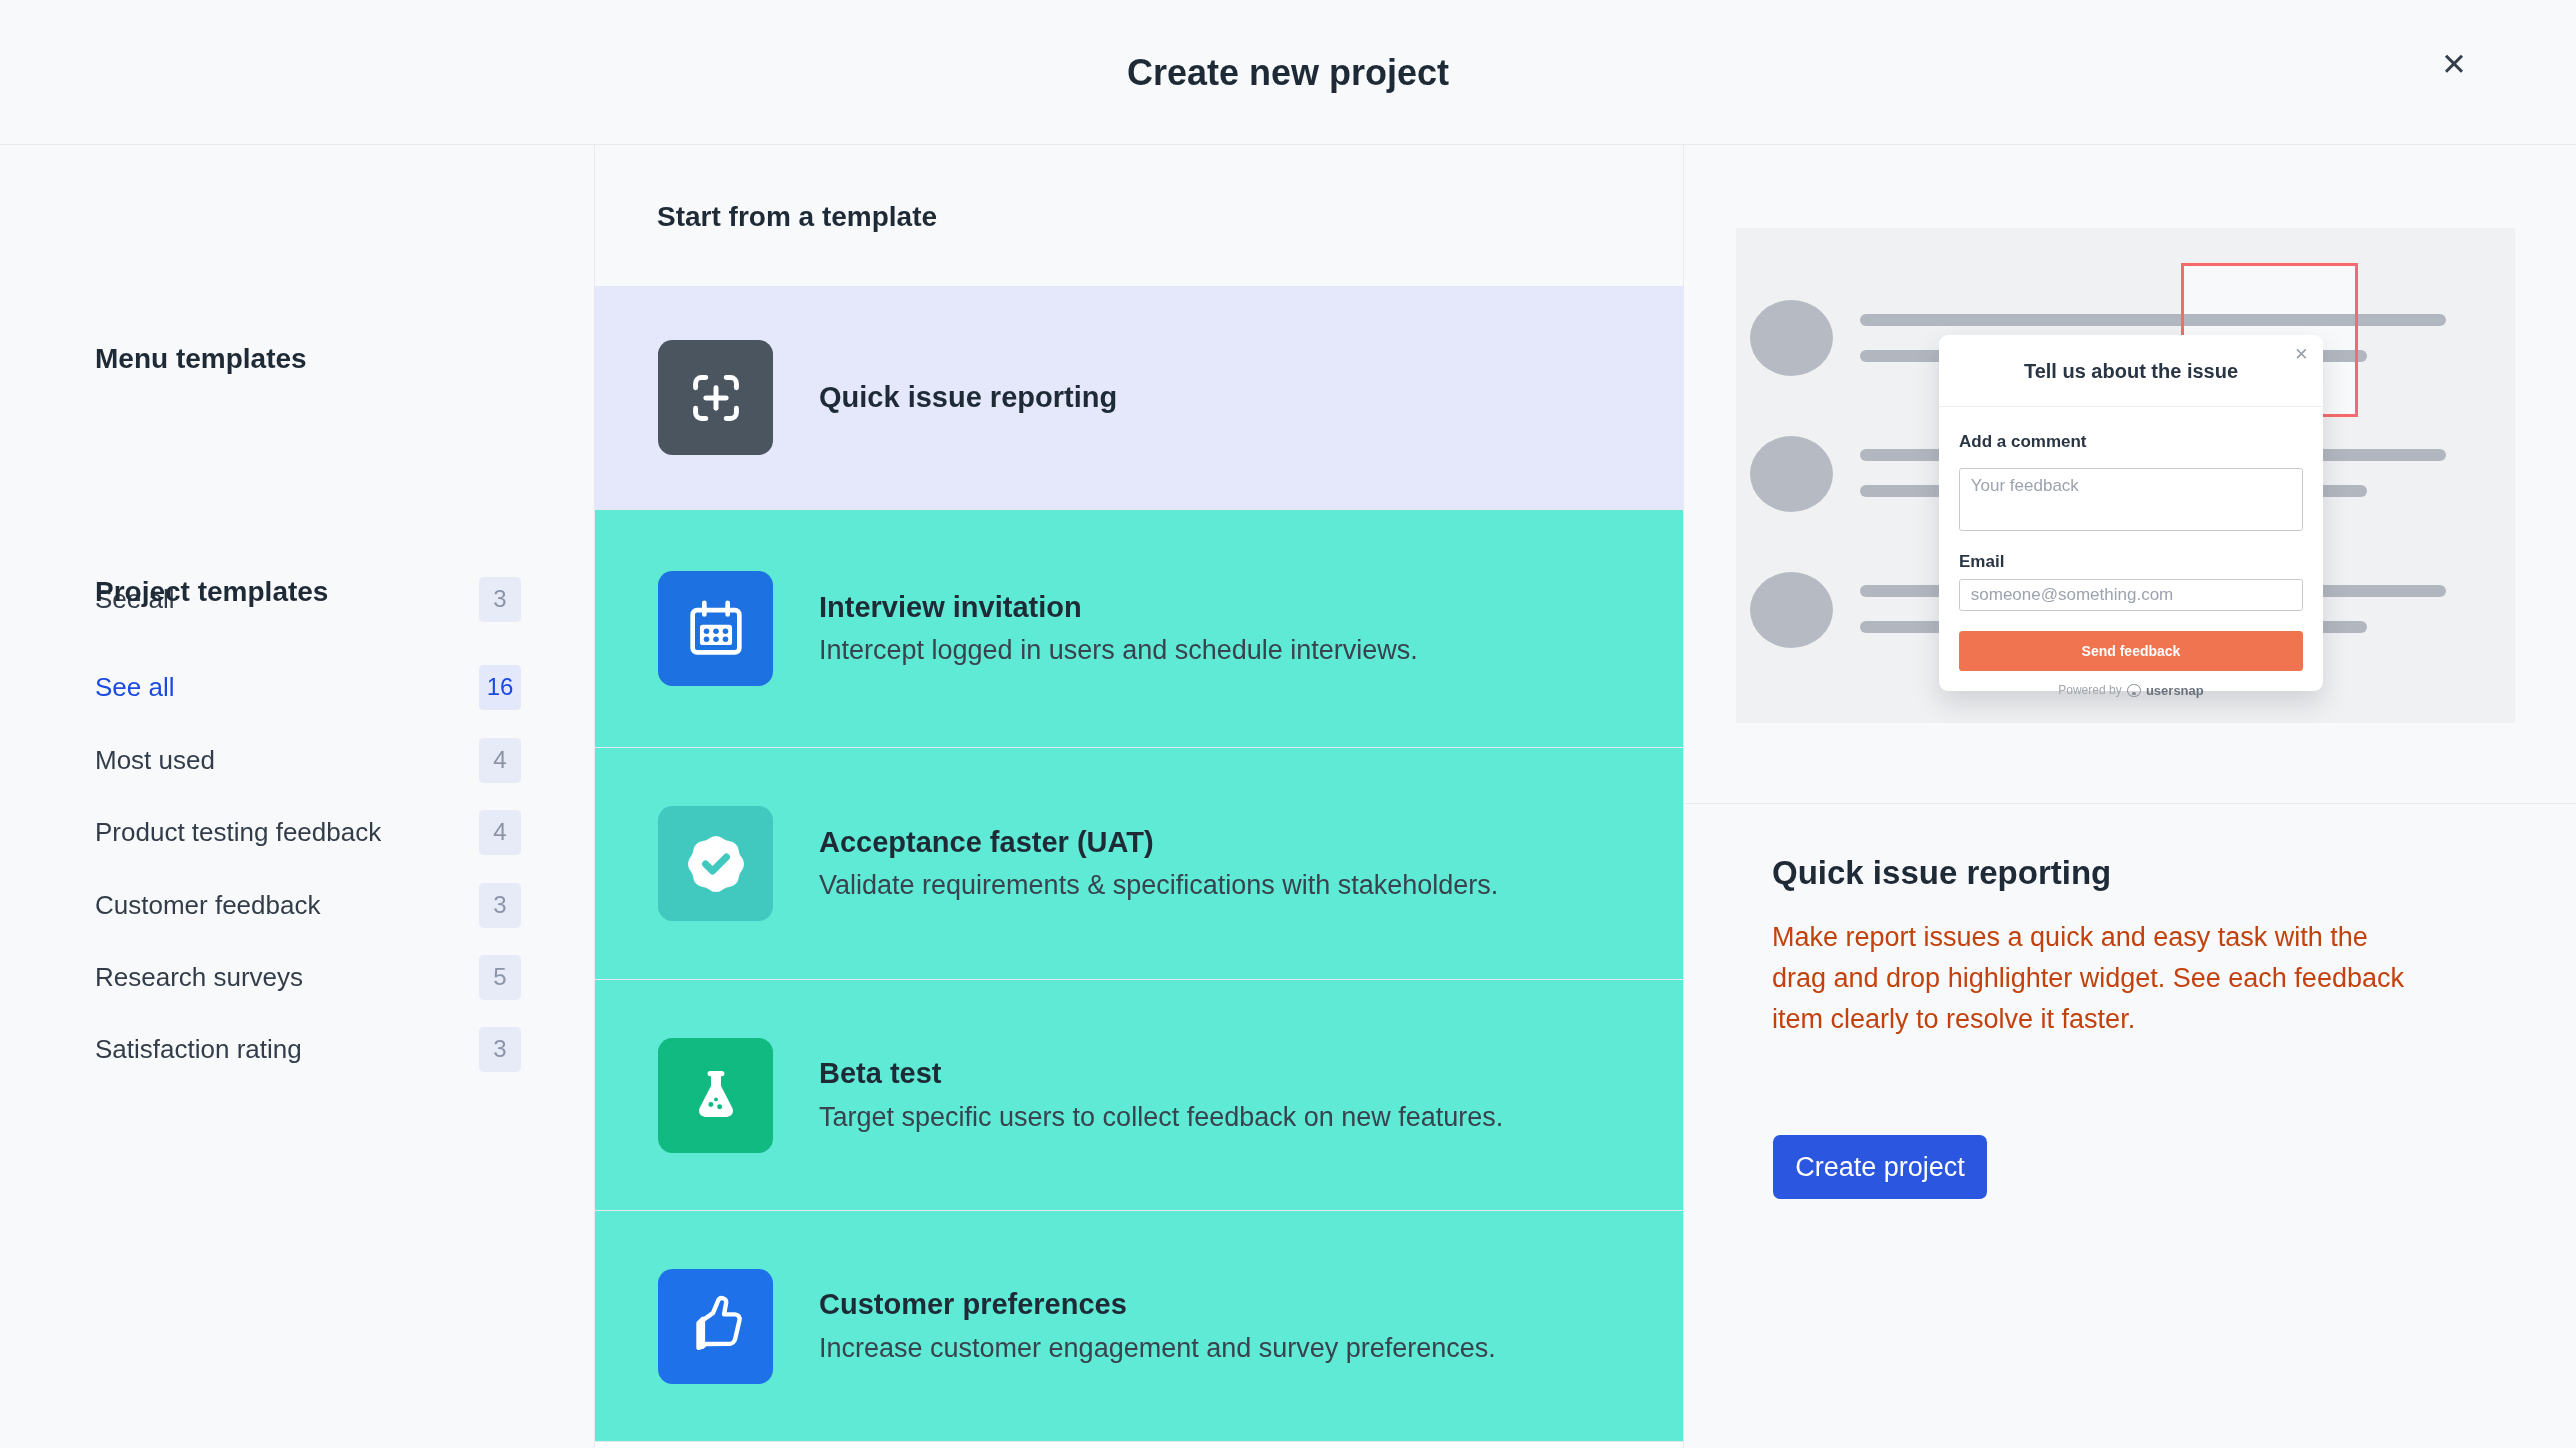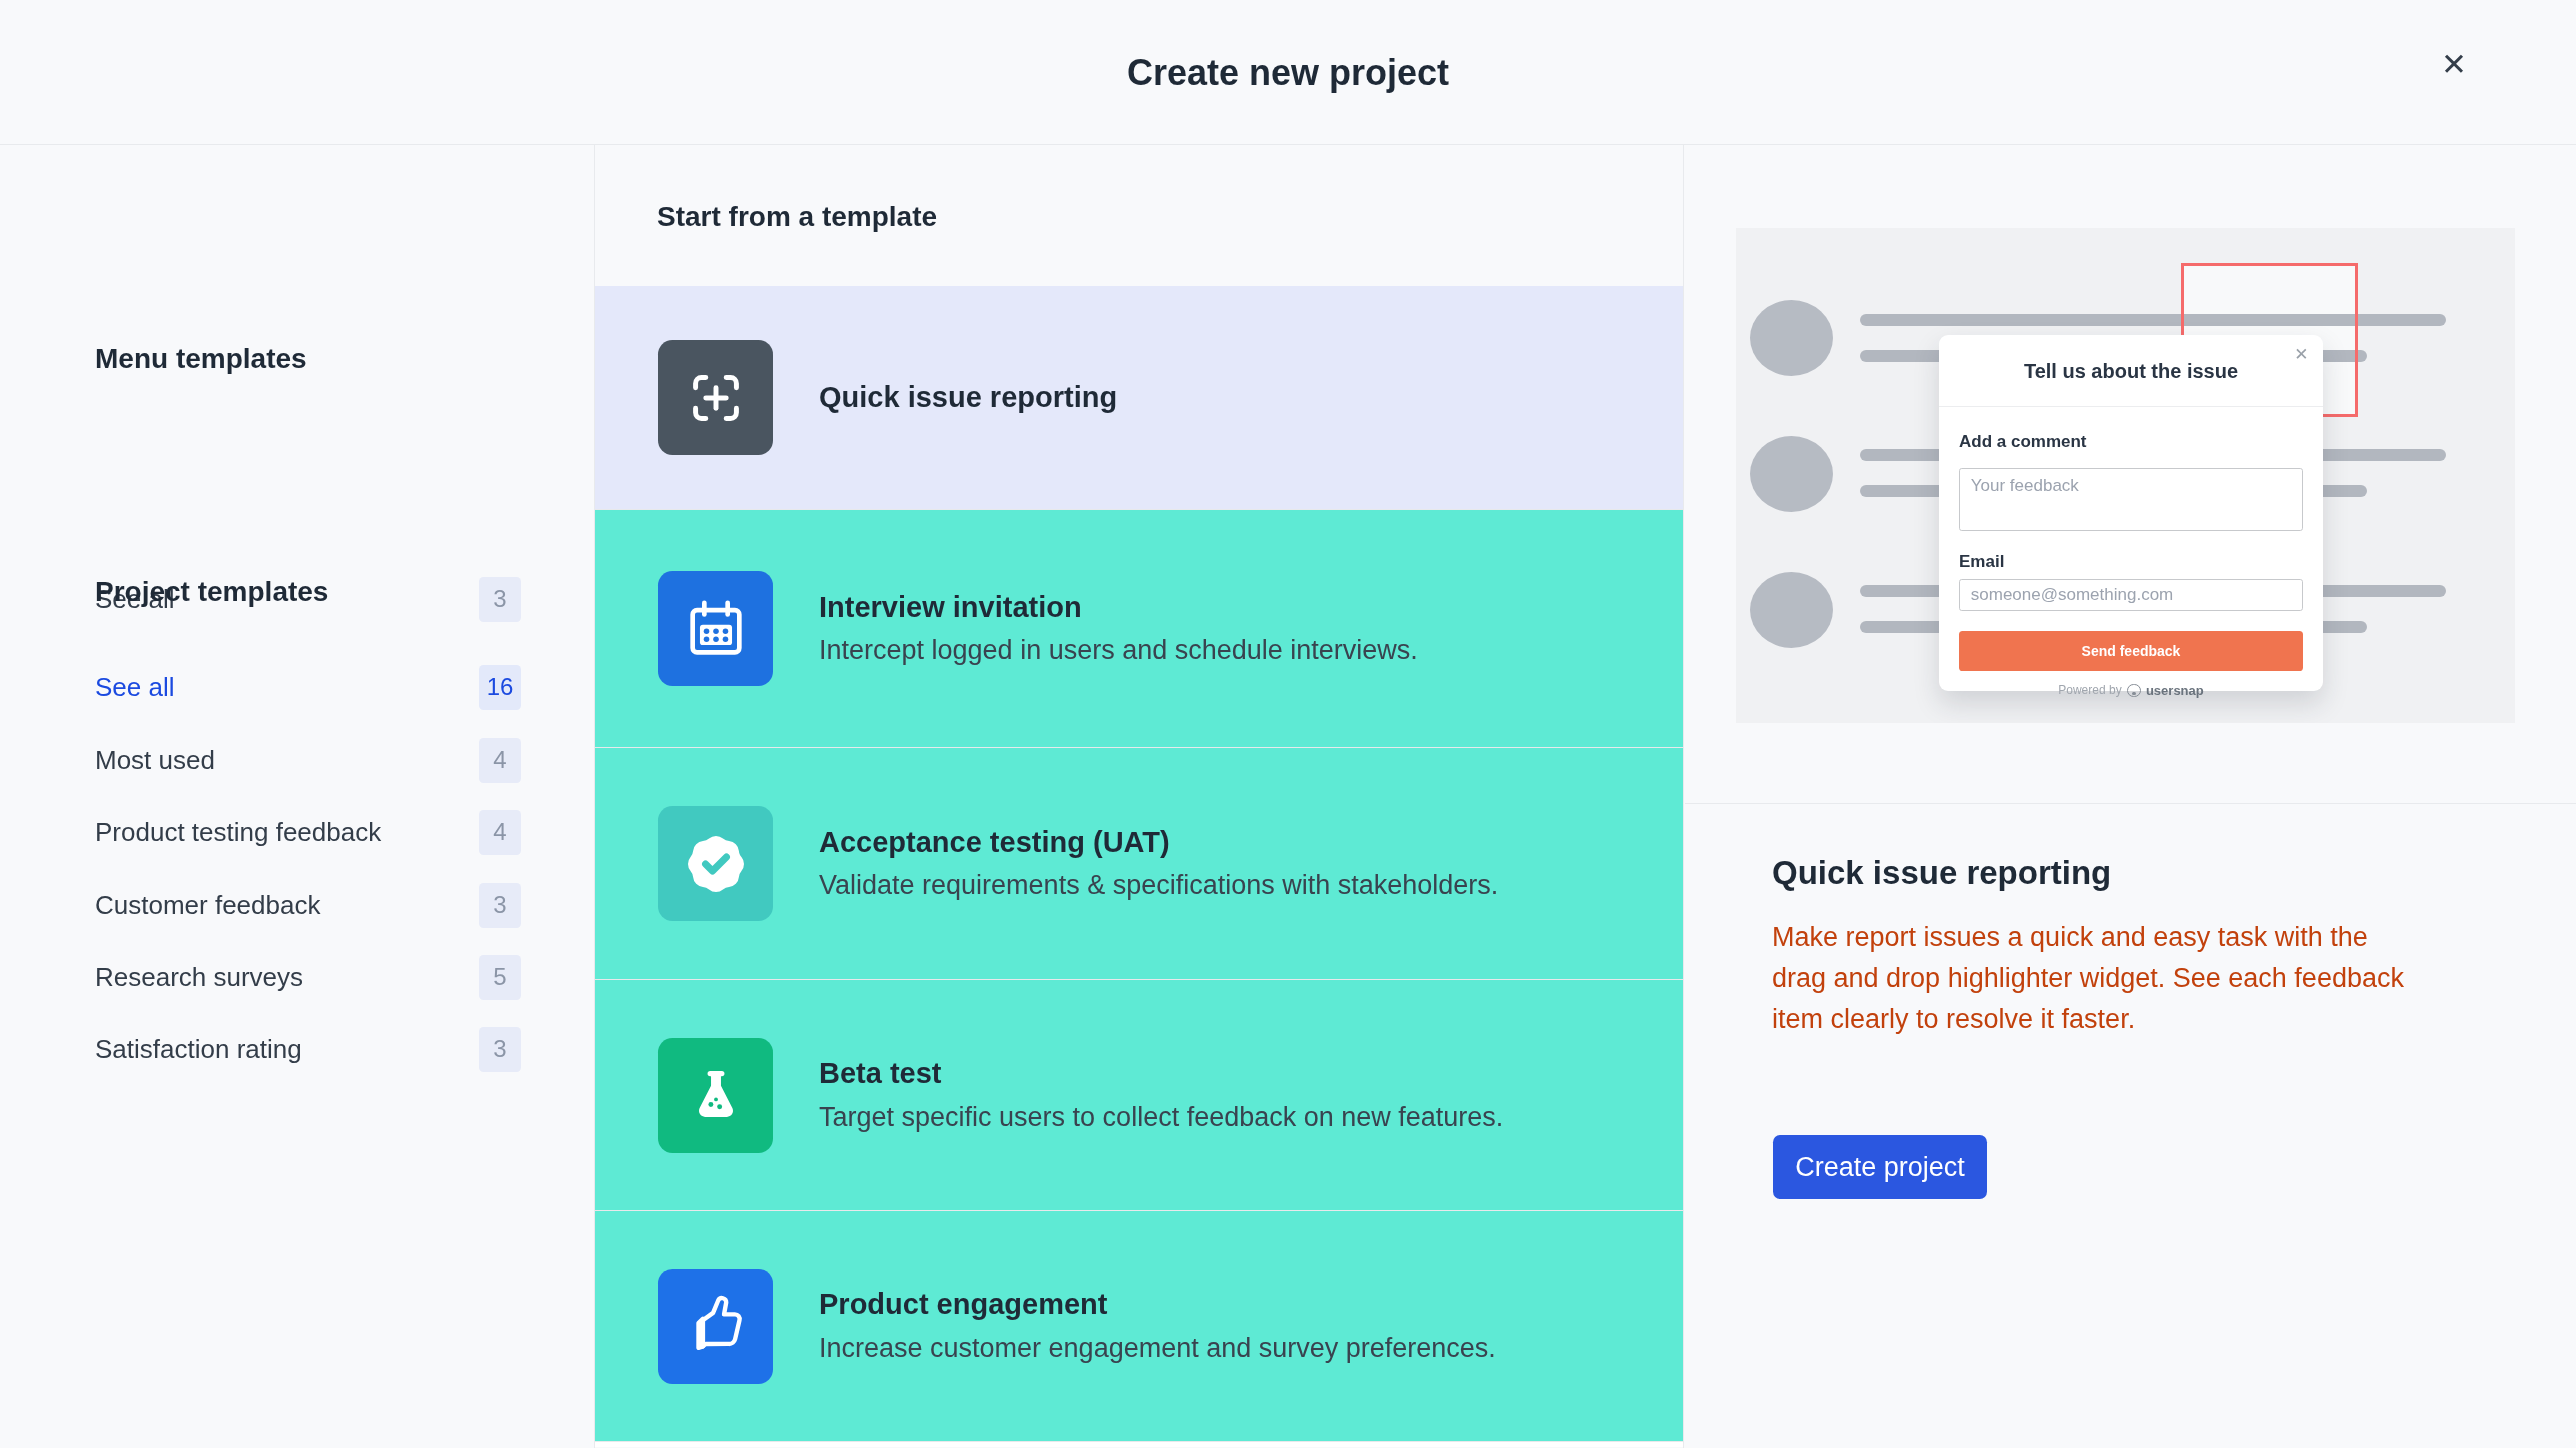--- a/index.html
+++ b/index.html
@@ -161,21 +161,21 @@
         </div>
       </div>
 
       <div class="t-row" style="height:232px;">
         <div class="t-icon" style="background-color: rgb(65, 201, 192);">
           <svg viewBox="0 0 20 20" fill="#fff">
             <path fill-rule="evenodd" clip-rule="evenodd" d="M6.267 3.455a3.066 3.066 0 001.745-.723 3.066 3.066 0 013.976 0 3.066 3.066 0 001.745.723 3.066 3.066 0 012.812 2.812c.051.643.304 1.254.723 1.745a3.066 3.066 0 010 3.976 3.066 3.066 0 00-.723 1.745 3.066 3.066 0 01-2.812 2.812 3.066 3.066 0 00-1.745.723 3.066 3.066 0 01-3.976 0 3.066 3.066 0 00-1.745-.723 3.066 3.066 0 01-2.812-2.812 3.066 3.066 0 00-.723-1.745 3.066 3.066 0 010-3.976 3.066 3.066 0 00.723-1.745 3.066 3.066 0 012.812-2.812zm7.44 5.252a1 1 0 00-1.414-1.414L9 10.586 7.707 9.293a1 1 0 00-1.414 1.414l2 2a1 1 0 001.414 0l4-4z"></path>
           </svg>
         </div>
         <div class="t-text">
-          <div class="t-name">Acceptance testing (UAT)</div>
+          <div class="t-name">Acceptance faster (UAT)</div>
           <div class="t-desc">Validate requirements &amp; specifications with stakeholders.</div>
         </div>
       </div>
 
       <div class="t-row" style="height:231px;">
         <div class="t-icon" style="background-color: rgb(16, 186, 128);">
           <svg viewBox="0 0 48 48">
             <path fill="#fff" d="M20 7.5h8a1.8 1.8 0 010 3.6h-.6v6.6l7.9 15.4A4.2 4.2 0 0131.5 39h-15a4.2 4.2 0 01-3.8-5.9l7.9-15.4v-6.6H20a1.8 1.8 0 010-3.6z"></path>
             <g fill="#10BA80">
               <circle cx="20.5" cy="30.5" r="1.7"></circle>
@@ -191,21 +191,21 @@
       </div>
 
       <div class="t-row" style="height:231px;">
         <div class="t-icon" style="background-color: rgb(30, 113, 232);">
           <svg viewBox="0 0 48 48" fill="none" stroke="#fff" stroke-width="3" stroke-linecap="round" stroke-linejoin="round">
             <path d="M12 22 l3-3 v19 l-3 1 z"></path>
             <path d="M15 38 V20 l7-5 3.5-8.5 a2.9 2.9 0 015.5 1.4L29.5 16 H37 a3.2 3.2 0 013.1 4l-3 13 a4.3 4.3 0 01-4.2 3.3 H17z"></path>
           </svg>
         </div>
         <div class="t-text">
-          <div class="t-name">Product engagement</div>
+          <div class="t-name">Customer preferences</div>
           <div class="t-desc">Increase customer engagement and survey preferences.</div>
         </div>
       </div>
 
       <div class="rows-filler"></div>
     </div>
   </div>
 
   <div class="panel">
     <div class="panel-sep"></div>

